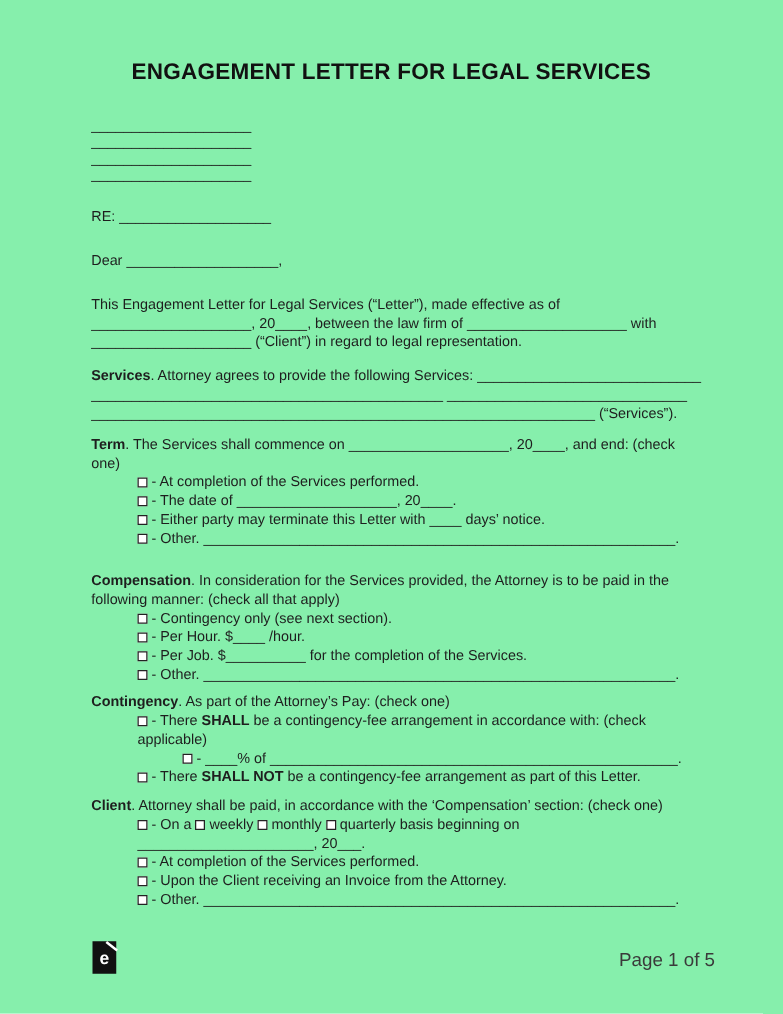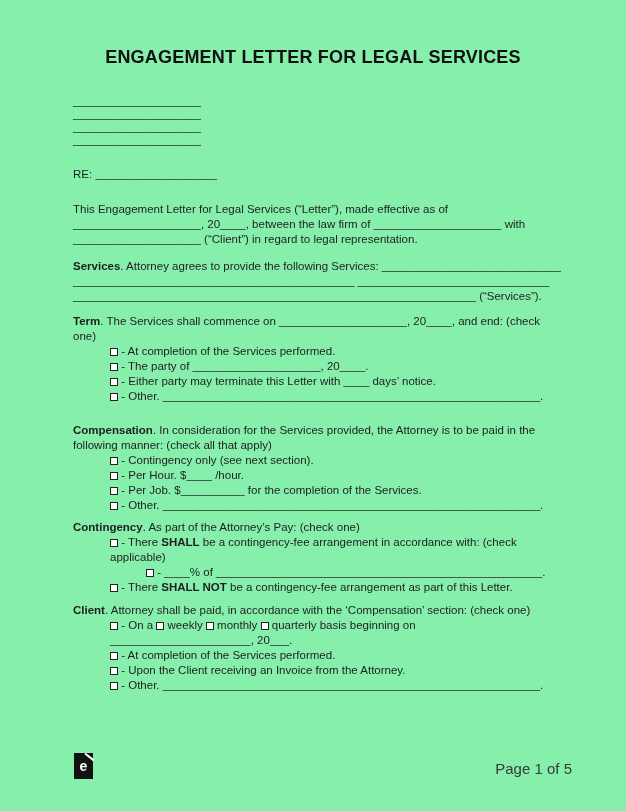--- a/index.html
+++ b/index.html
@@ -103,35 +103,38 @@
   <div class="content" id="doc-body" data-name="document-body">
       <div class="block" data-name="address-block">
         <div class="line" data-name="address-block-line"><span class="blank" data-name="blank-field">____________________</span></div>
         <div class="line" data-name="address-block-line"><span class="blank" data-name="blank-field">____________________</span></div>
         <div class="line" data-name="address-block-line"><span class="blank" data-name="blank-field">____________________</span></div>
         <div class="line" data-name="address-block-line"><span class="blank" data-name="blank-field">____________________</span></div>
       </div>
       <div class="block" data-name="re-line">
         <div class="line" data-name="re-line-line"><span data-name="text-run">RE: </span><span class="blank" data-name="blank-field">___________________</span></div>
       </div>
+      <div class="block" data-name="salutation-line">
+        <div class="line" data-name="salutation-line-line"><span data-name="text-run">Dear </span><span class="blank" data-name="blank-field">___________________</span><span data-name="text-run">,</span></div>
+      </div>
       <div class="block" data-name="intro-paragraph">
         <div class="line" data-name="intro-paragraph-line"><span data-name="text-run">This Engagement Letter for Legal Services (“Letter”), made effective as of</span></div>
         <div class="line" data-name="intro-paragraph-line"><span class="blank" data-name="blank-field">____________________</span><span data-name="text-run">, 20</span><span class="blank" data-name="blank-field">____</span><span data-name="text-run">, between the law firm of </span><span class="blank" data-name="blank-field">____________________</span><span data-name="text-run"> with</span></div>
         <div class="line" data-name="intro-paragraph-line"><span class="blank" data-name="blank-field">____________________</span><span data-name="text-run"> (“Client”) in regard to legal representation.</span></div>
       </div>
       <div class="block" data-name="services-section">
         <div class="line" data-name="services-section-line"><strong data-name="emphasis-text">Services</strong><span data-name="text-run">. Attorney agrees to provide the following Services: </span><span class="blank" data-name="blank-field">____________________________</span></div>
         <div class="line" data-name="services-section-line"><span class="blank" data-name="blank-field">____________________________________________</span><span data-name="text-run"> </span><span class="blank" data-name="blank-field">______________________________</span></div>
         <div class="line" data-name="services-section-line"><span class="blank" data-name="blank-field">_______________________________________________________________</span><span data-name="text-run"> (“Services”).</span></div>
       </div>
       <div class="block" data-name="term-section">
         <div class="line" data-name="term-section-line"><strong data-name="emphasis-text">Term</strong><span data-name="text-run">. The Services shall commence on </span><span class="blank" data-name="blank-field">____________________</span><span data-name="text-run">, 20</span><span class="blank" data-name="blank-field">____</span><span data-name="text-run">, and end: (check</span></div>
         <div class="line" data-name="term-section-line"><span data-name="text-run">one)</span></div>
         <div class="line ind1" data-name="term-section-line"><span class="cbx" data-name="checkbox"></span><span data-name="text-run"> - At completion of the Services performed.</span></div>
-        <div class="line ind1" data-name="term-section-line"><span class="cbx" data-name="checkbox"></span><span data-name="text-run"> - The party of </span><span class="blank" data-name="blank-field">____________________</span><span data-name="text-run">, 20</span><span class="blank" data-name="blank-field">____</span><span data-name="text-run">.</span></div>
+        <div class="line ind1" data-name="term-section-line"><span class="cbx" data-name="checkbox"></span><span data-name="text-run"> - The date of </span><span class="blank" data-name="blank-field">____________________</span><span data-name="text-run">, 20</span><span class="blank" data-name="blank-field">____</span><span data-name="text-run">.</span></div>
         <div class="line ind1" data-name="term-section-line"><span class="cbx" data-name="checkbox"></span><span data-name="text-run"> - Either party may terminate this Letter with </span><span class="blank" data-name="blank-field">____</span><span data-name="text-run"> days’ notice.</span></div>
         <div class="line ind1" data-name="term-section-line"><span class="cbx" data-name="checkbox"></span><span data-name="text-run"> - Other. </span><span class="blank" data-name="blank-field">___________________________________________________________</span><span data-name="text-run">.</span></div>
       </div>
       <div class="block" data-name="compensation-section">
         <div class="line" data-name="compensation-section-line"><strong data-name="emphasis-text">Compensation</strong><span data-name="text-run">. In consideration for the Services provided, the Attorney is to be paid in the</span></div>
         <div class="line" data-name="compensation-section-line"><span data-name="text-run">following manner: (check all that apply)</span></div>
         <div class="line ind1" data-name="compensation-section-line"><span class="cbx" data-name="checkbox"></span><span data-name="text-run"> - Contingency only (see next section).</span></div>
         <div class="line ind1" data-name="compensation-section-line"><span class="cbx" data-name="checkbox"></span><span data-name="text-run"> - Per Hour. $</span><span class="blank" data-name="blank-field">____</span><span data-name="text-run"> /hour.</span></div>
         <div class="line ind1" data-name="compensation-section-line"><span class="cbx" data-name="checkbox"></span><span data-name="text-run"> - Per Job. $</span><span class="blank" data-name="blank-field">__________</span><span data-name="text-run"> for the completion of the Services.</span></div>
         <div class="line ind1" data-name="compensation-section-line"><span class="cbx" data-name="checkbox"></span><span data-name="text-run"> - Other. </span><span class="blank" data-name="blank-field">___________________________________________________________</span><span data-name="text-run">.</span></div>

